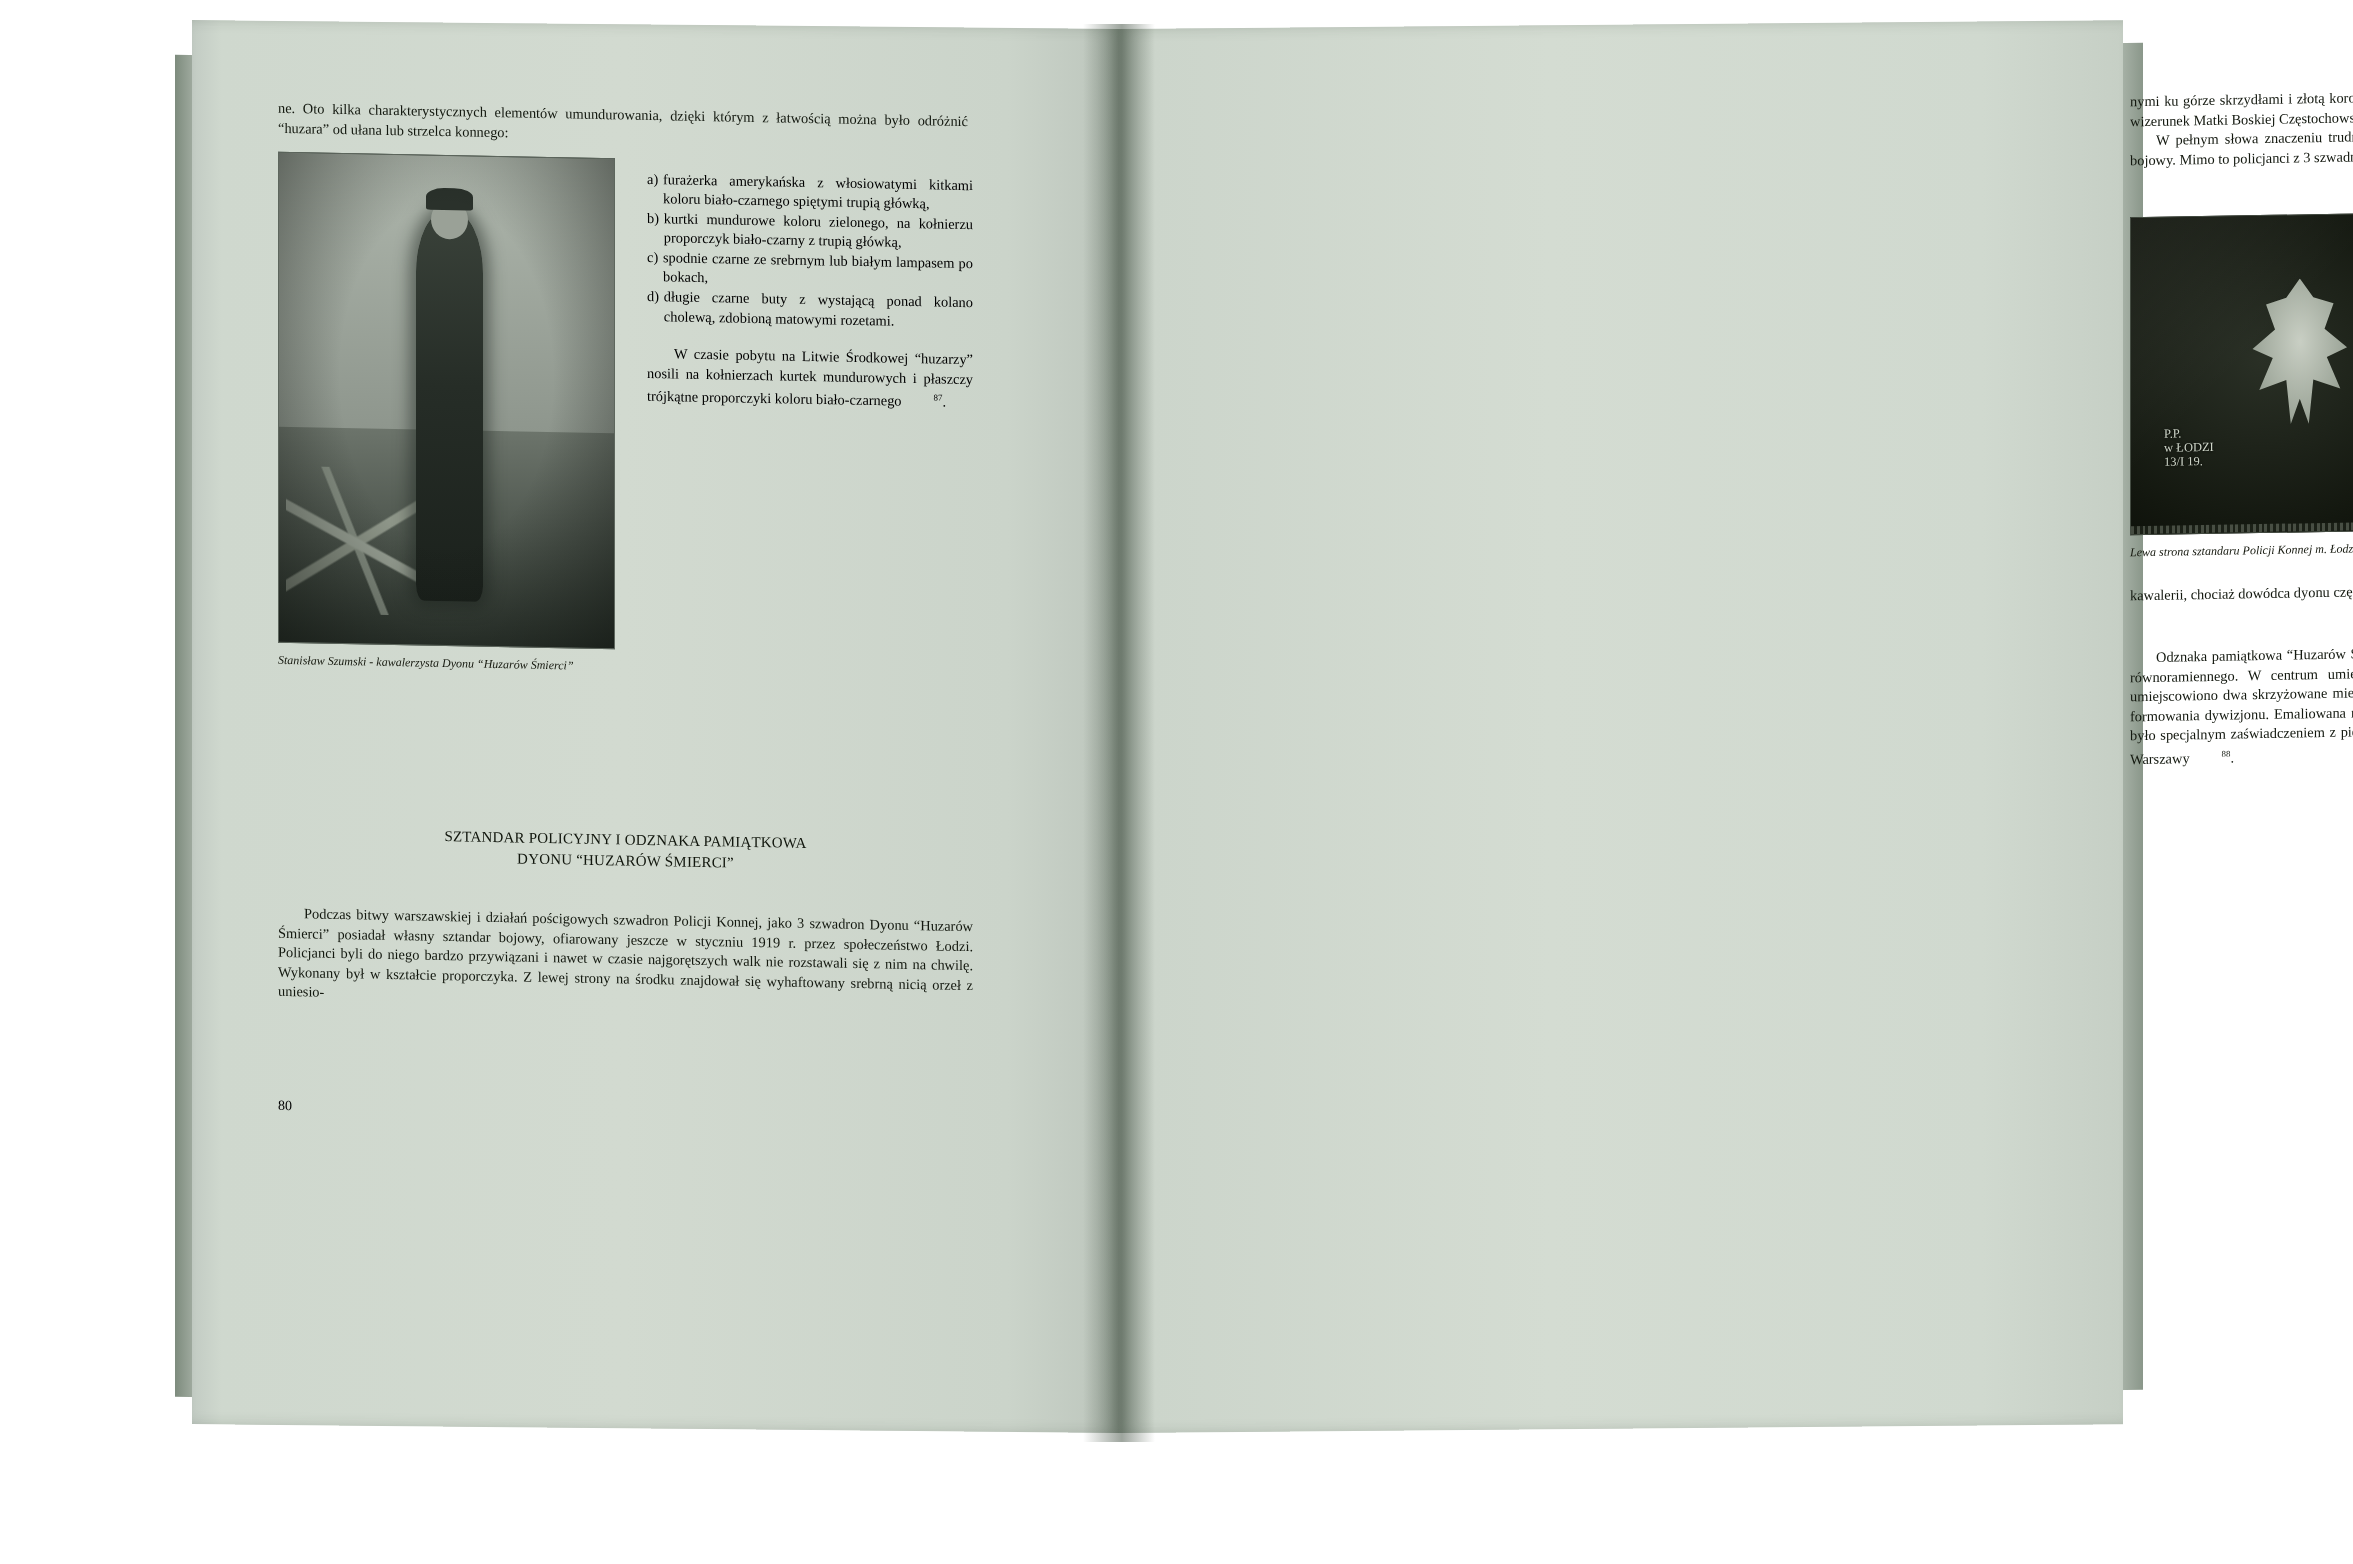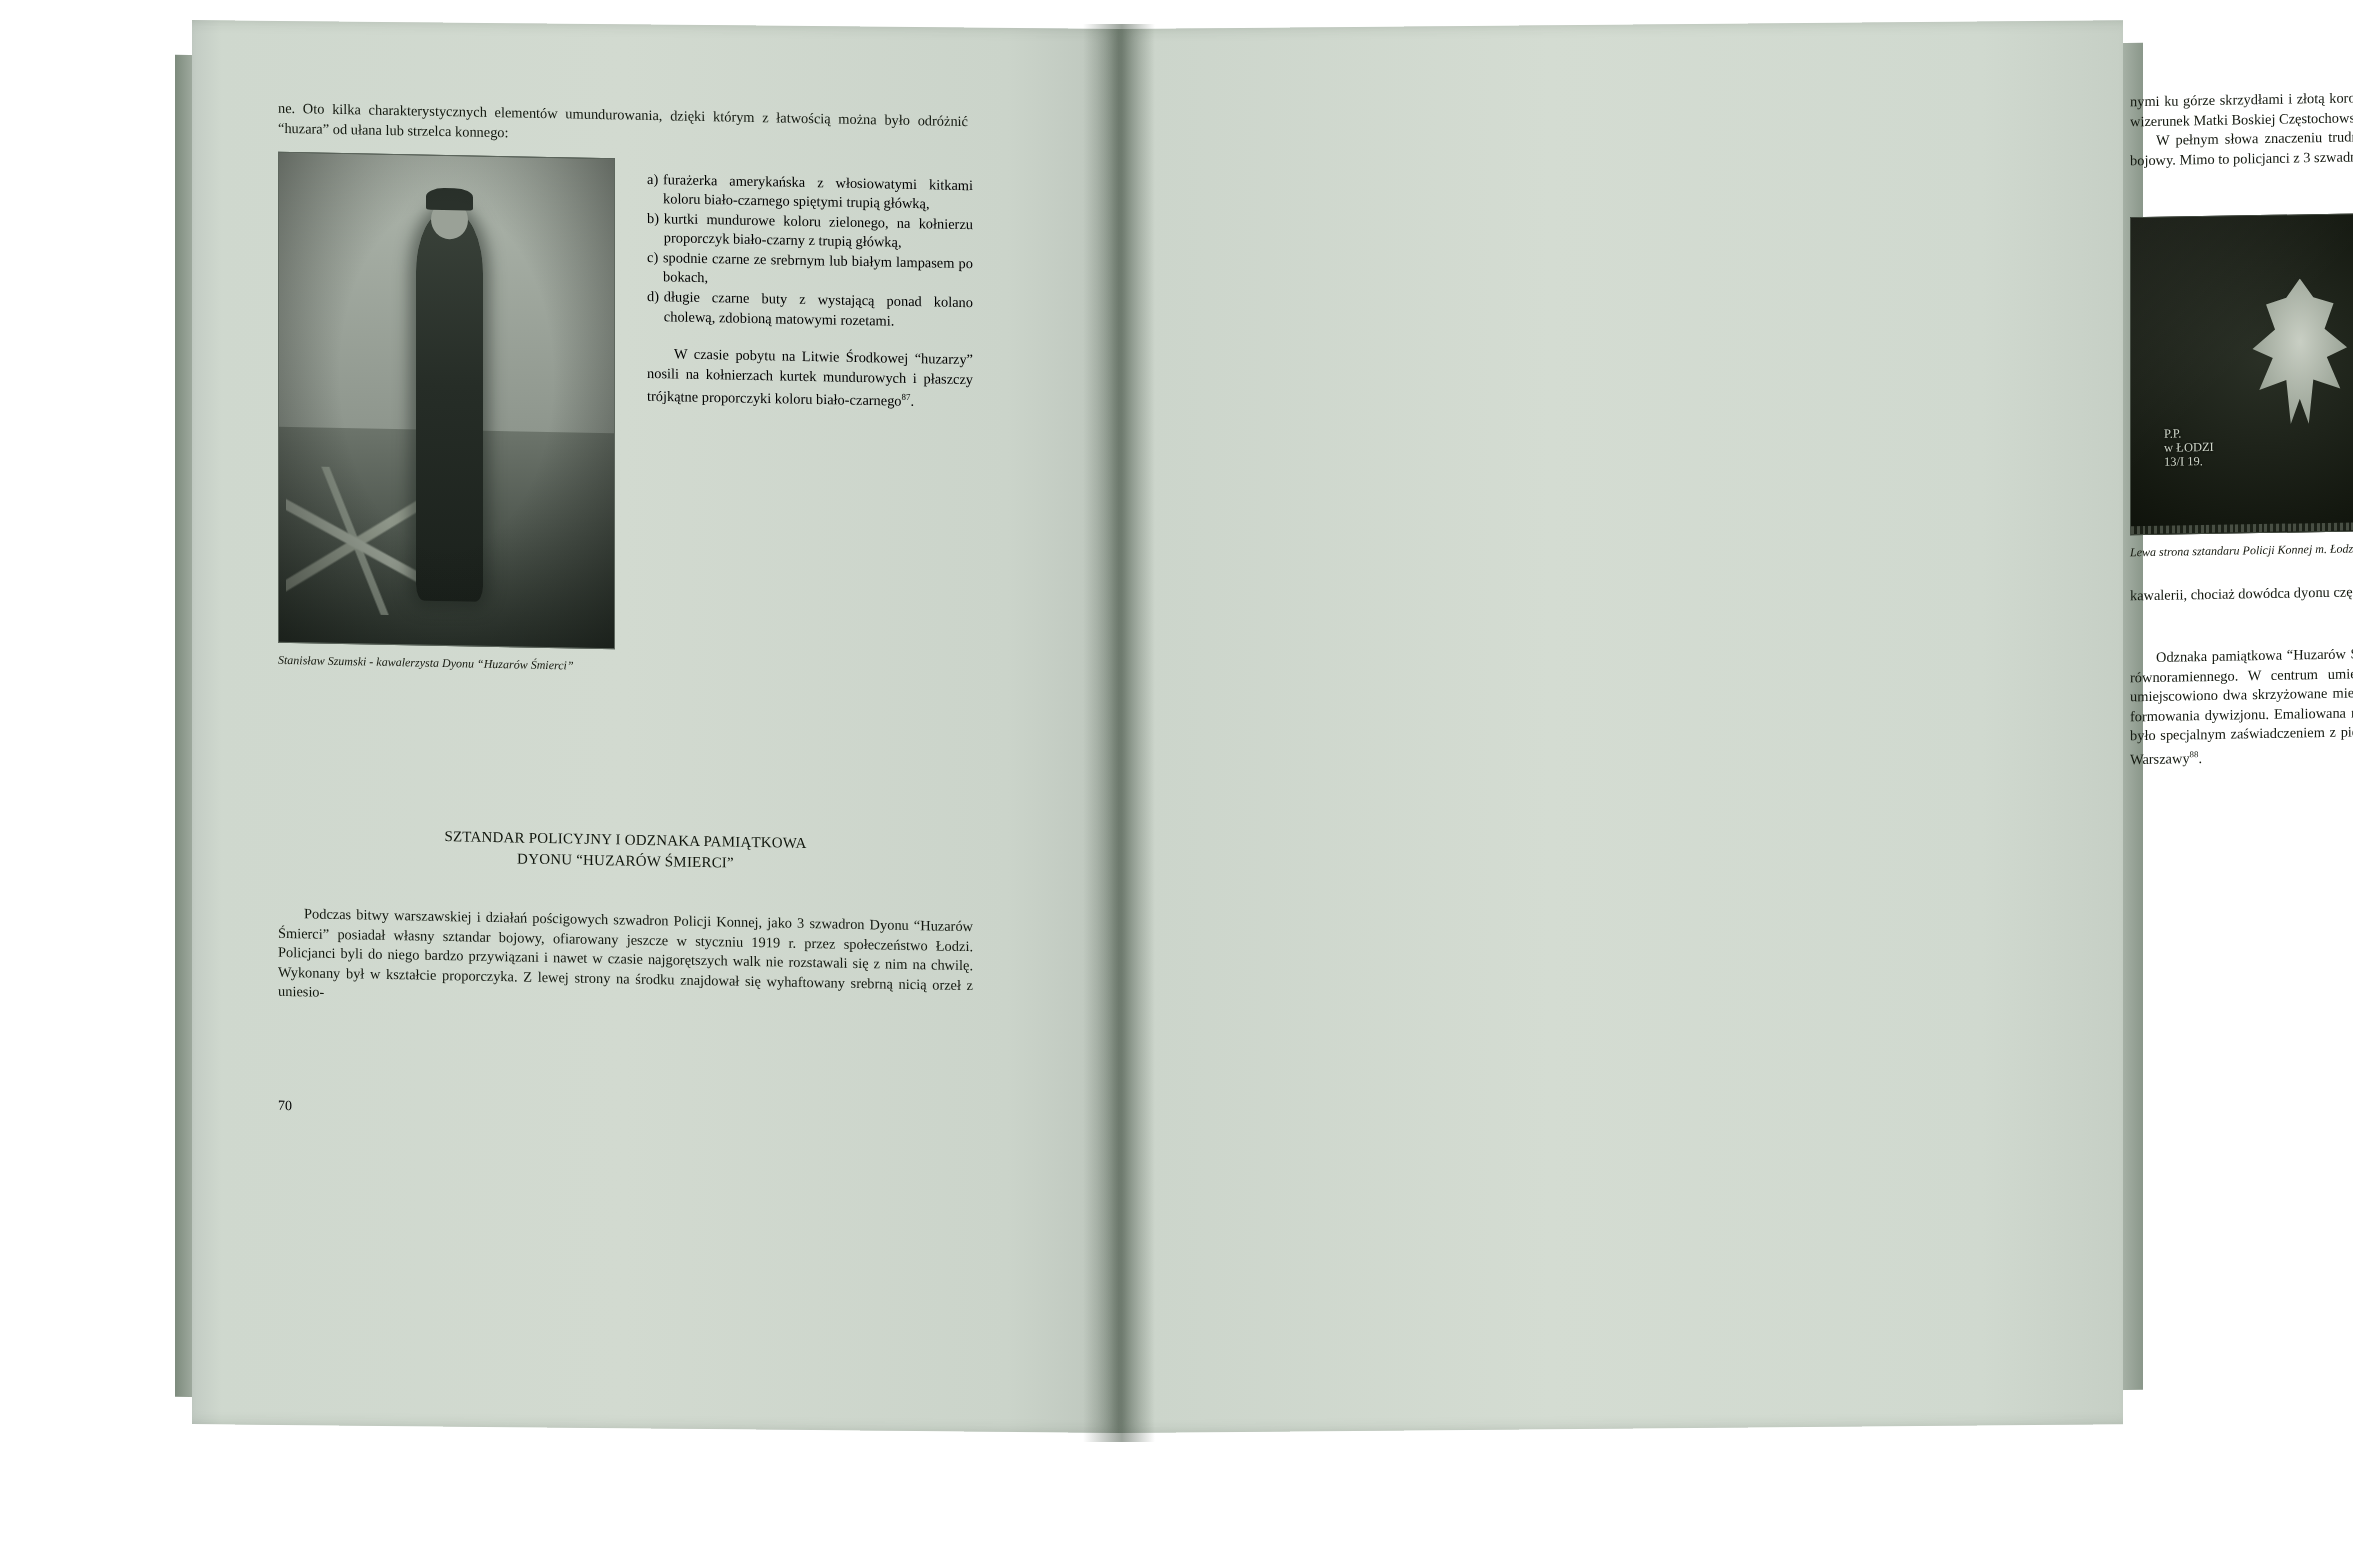--- a/index.html
+++ b/index.html
@@ -265,21 +265,21 @@
     left: 1011px;
     top: 575px;
     width: 815px;
   }
   #right-bottom2 {
     position: absolute;
     left: 1011px;
     top: 637px;
     width: 815px;
   }
-  sup { font-size: 0.62em; vertical-align: super; }
+  sup { font-size: 0.62em; vertical-align: super; margin-left: 32px; }
 
   
   #left-layer { position:absolute; inset:0; transform: skewY(0.55deg); transform-origin: right center; }
   #right-layer { position:absolute; inset:0; transform: skewY(-0.5deg); transform-origin: left center; }
 </style>
 </head>
 <body>
 
 <div id="book">
 
@@ -332,21 +332,21 @@
 
       <div id="heading">
         <div>SZTANDAR POLICYJNY I ODZNAKA PAMIĄTKOWA</div>
         <div>DYONU “HUZARÓW ŚMIERCI”</div>
       </div>
 
       <div class="content" id="left-bottom">
         <p class="indent">Podczas bitwy warszawskiej i działań pościgowych szwadron Policji Konnej, jako 3 szwadron Dyonu “Huzarów Śmierci” posiadał własny sztandar bojowy, ofiarowany jeszcze w styczniu 1919 r. przez społeczeństwo Łodzi. Policjanci byli do niego bardzo przywiązani i nawet w czasie najgorętszych walk nie rozstawali się z nim na chwilę. Wykonany był w kształcie proporczyka. Z lewej strony na środku znajdował się wyhaftowany srebrną nicią orzeł z uniesio-</p>
       </div>
 
-      <div id="folio-left">70</div>
+      <div id="folio-left">80</div>
     </div>
   </div>
 
   <div class="page" id="page-right">
     <div id="right-layer">
 
       <div class="content" id="right-top">
         <p>nymi ku górze skrzydłami i złotą koroną na głowie. Pod nim napis: “P.P. w Łodzi 13/I 19 r.” Z prawej strony sztandaru wyhaftowany był wizerunek Matki Boskiej Częstochowskiej z Dzieciątkiem na ręku.</p>
         <p class="indent">W pełnym słowa znaczeniu trudno nazwać ten symbol sztandarem, gdyż kształtem i rozmiarami przypomina bardziej proporczyk bojowy. Mimo to policjanci z 3 szwadronu uważali go za swój sztandar i przypisywali mu ogromne znaczenie i rolę w oddziale.</p>
       </div>

